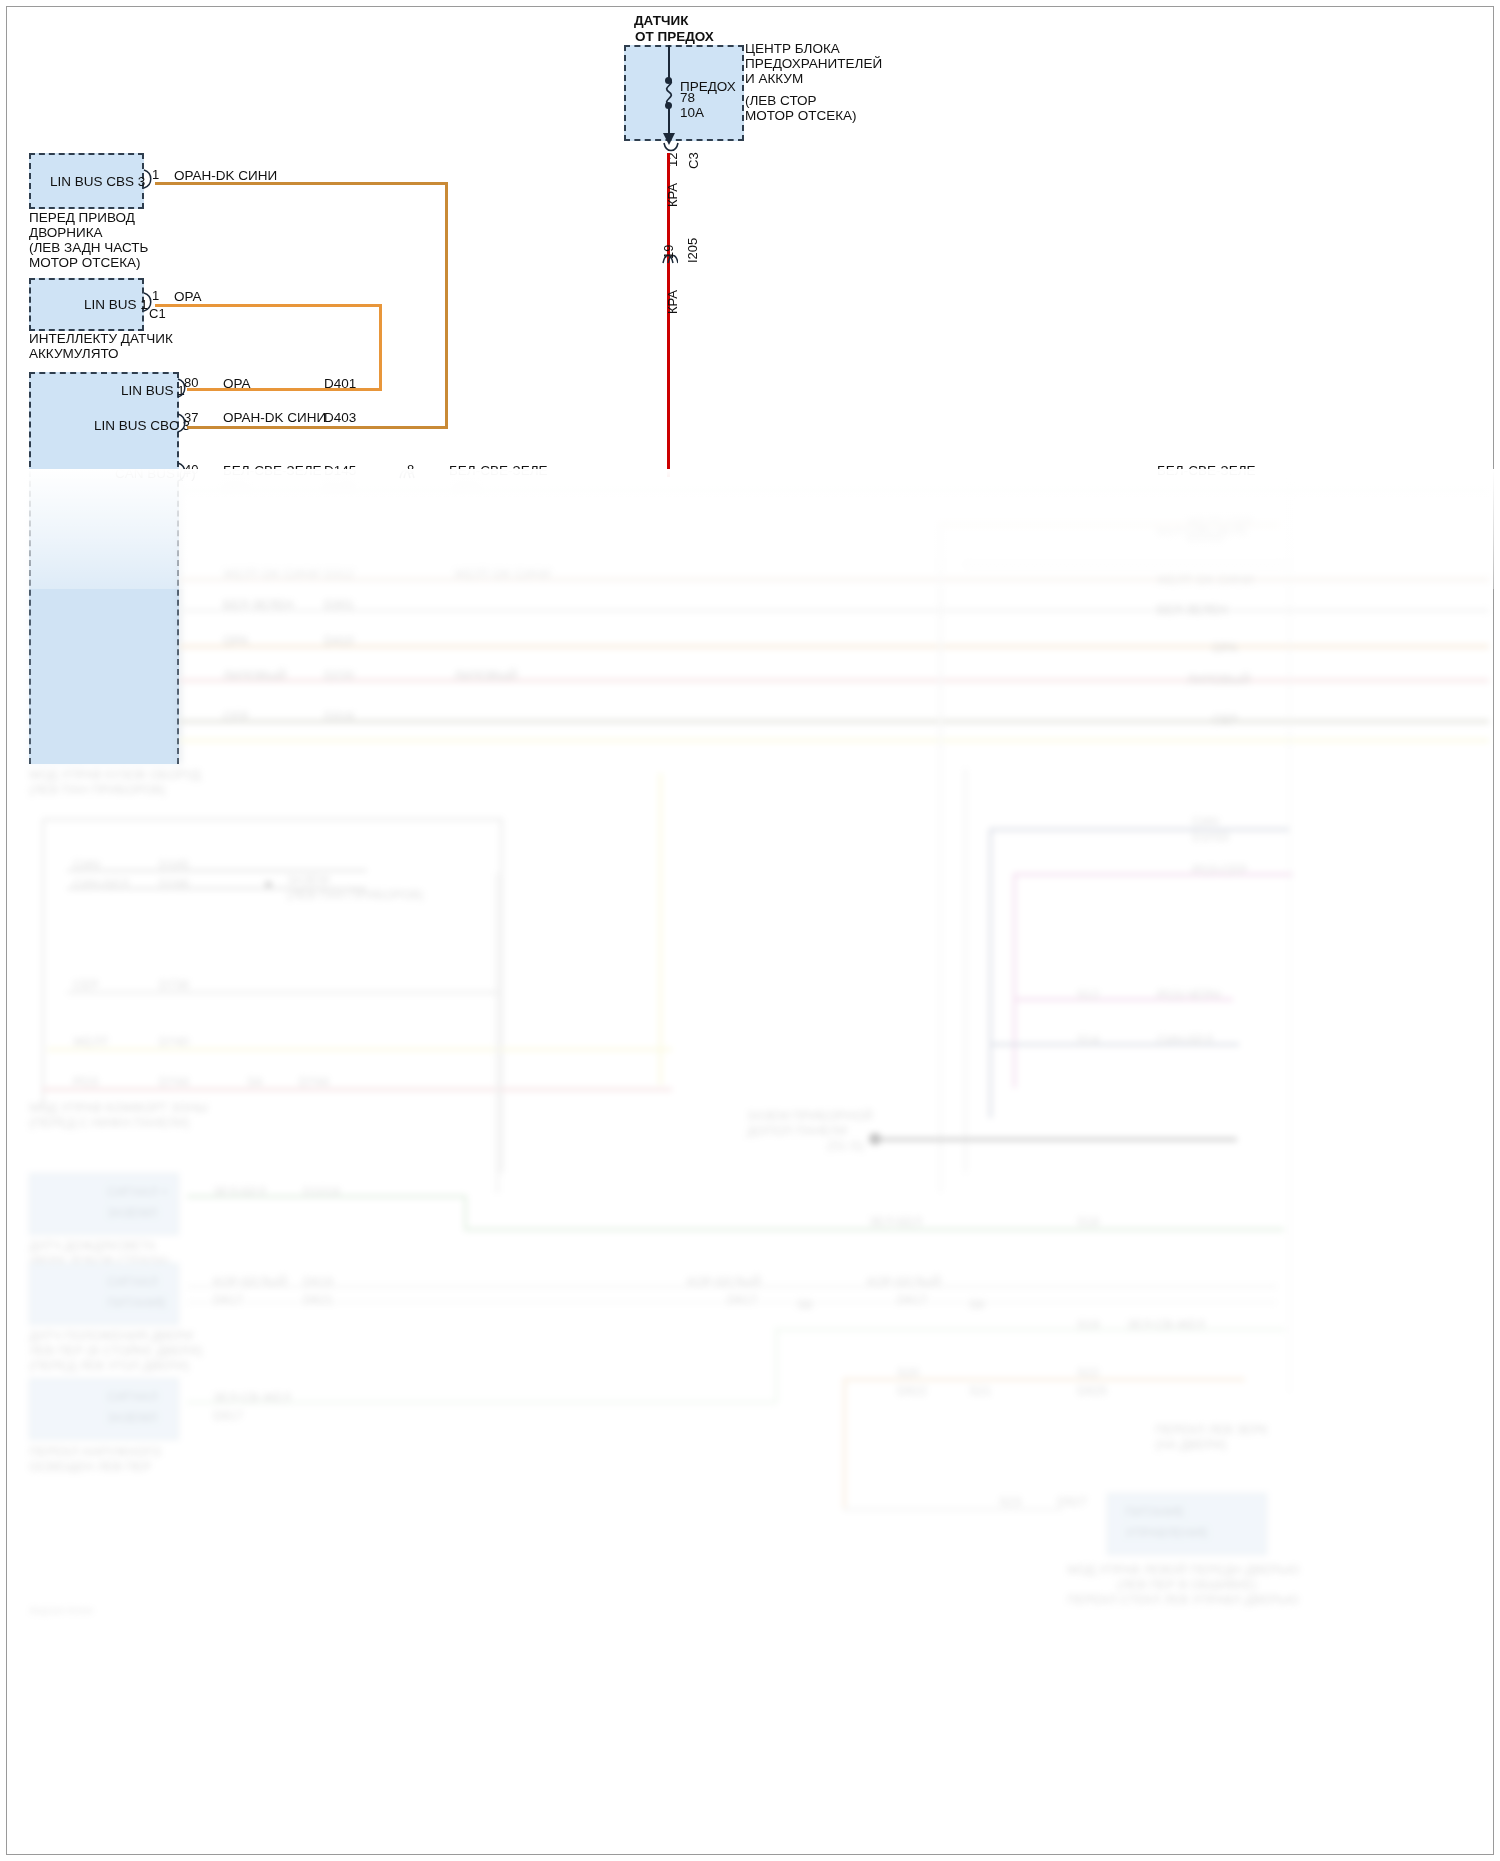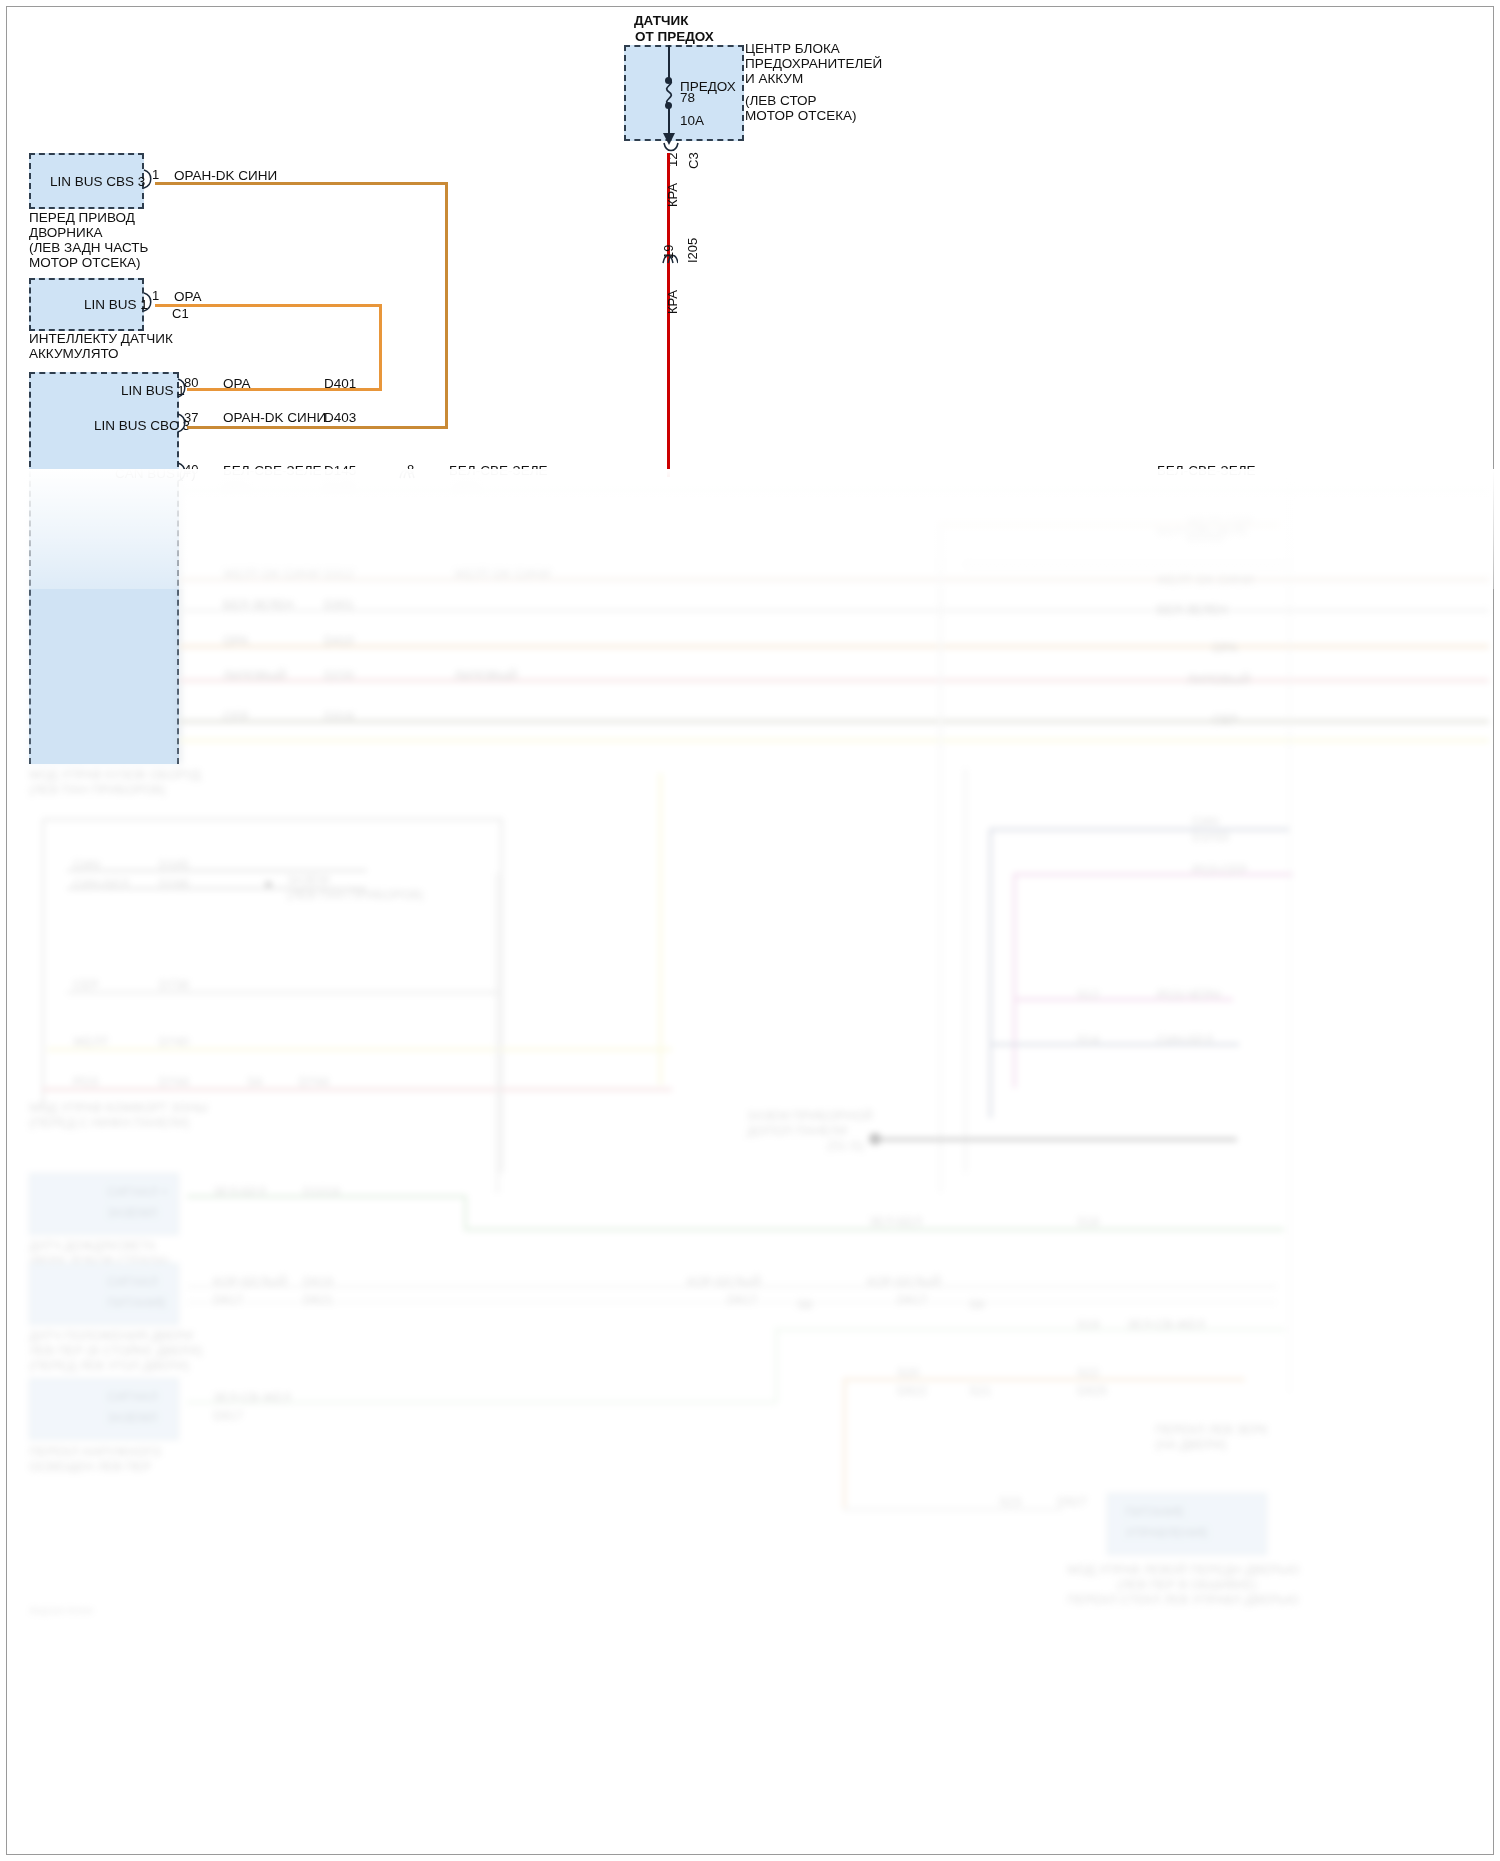--- a/index.html
+++ b/index.html
@@ -57,21 +57,21 @@
     </svg>
     <div class="dot" style="left:658px;top:95px;"></div>
     <div class="wire wv" style="left:661px;top:99px;width:2px;height:33px;background:#1b2838;"></div>
 
     <svg style="position:absolute;left:654px;top:124px;" width="16" height="14">
       <path d="M8,14 L2,2 L14,2 Z" fill="#1b2838"></path>
     </svg>
 
     <div class="lbl" style="left:673px;top:72px;">ПРЕДОХ</div>
     <div class="lbl" style="left:673px;top:83px;">78</div>
-    <div class="lbl" style="left:673px;top:98px;margin-top:8px;">10A</div>
+    <div class="lbl" style="left:673px;top:98px;">10A</div>
 
     <div class="lbl" style="left:738px;top:34px;">ЦЕНТР БЛОКА</div>
     <div class="lbl" style="left:738px;top:49px;">ПРЕДОХРАНИТЕЛЕЙ</div>
     <div class="lbl" style="left:738px;top:64px;">И АККУМ</div>
     <div class="lbl" style="left:738px;top:86px;">(ЛЕВ СТОР</div>
     <div class="lbl" style="left:738px;top:101px;">МОТОР ОТСЕКА)</div>
 
     <svg style="position:absolute;left:655px;top:135px;" width="20" height="14">
       <path d="M2,1 C4,11 14,11 16,1" stroke="#1b2838" stroke-width="1.6" fill="none"></path>
     </svg>
@@ -104,21 +104,21 @@
     <div class="lbl" style="left:22px;top:218px;">ДВОРНИКА</div>
     <div class="lbl" style="left:22px;top:233px;">(ЛЕВ ЗАДН ЧАСТЬ</div>
     <div class="lbl" style="left:22px;top:248px;">МОТОР ОТСЕКА)</div>
 
     <div class="mod" style="left:22px;top:271px;width:115px;height:53px;"></div>
     <div class="modtxt" style="left:77px;top:290px;">LIN BUS 1</div>
     <svg style="position:absolute;left:136px;top:285px;" width="12" height="20">
       <path d="M1,1 C10,4 10,16 1,19" stroke="#1b2838" stroke-width="1.5" fill="none"></path>
     </svg>
     <div class="pin" style="left:145px;top:281px;">1</div>
-    <div class="pin" style="left:142px;top:299px;margin-left:23px;">C1</div>
+    <div class="pin" style="left:142px;top:299px;">C1</div>
     <div class="lbl" style="left:167px;top:282px;">ОРА</div>
 
     <div class="wire wh" style="left:148px;top:297px;width:227px;background:#e8963a;"></div>
     <div class="wire wv" style="left:372px;top:297px;height:84px;background:#e8963a;"></div>
     <div class="lbl" style="left:22px;top:324px;">ИНТЕЛЛЕКТУ ДАТЧИК</div>
     <div class="lbl" style="left:22px;top:339px;">АККУМУЛЯТО</div>
 
     <div class="mod" style="left:22px;top:365px;width:150px;height:392px;border-bottom:none;"></div>
 
     <div class="modtxt" style="left:114px;top:376px;">LIN BUS 1</div>

